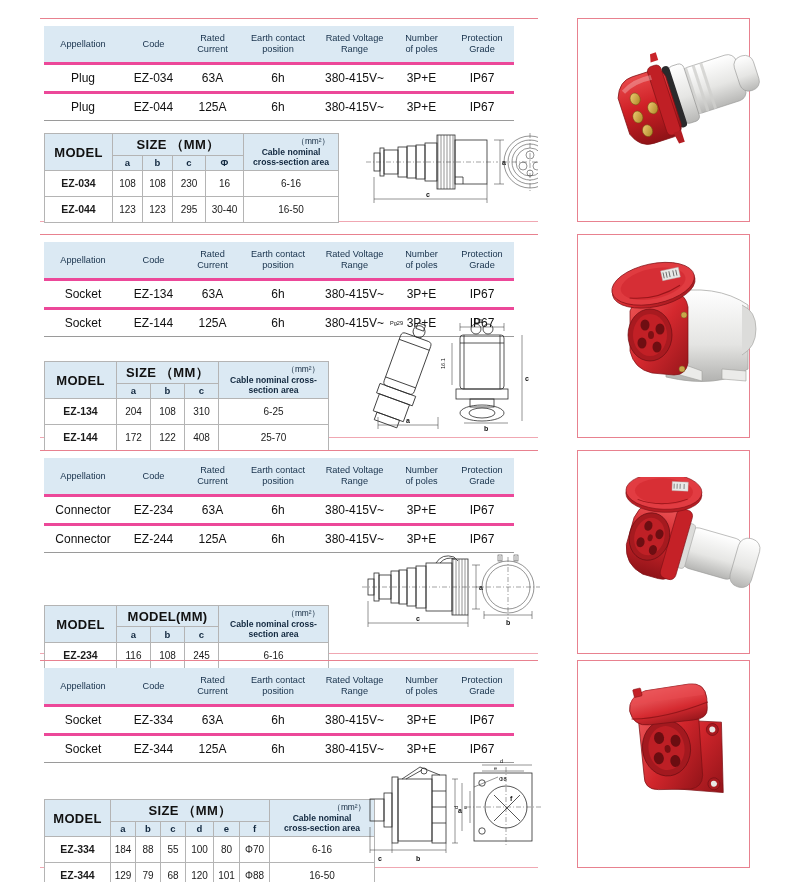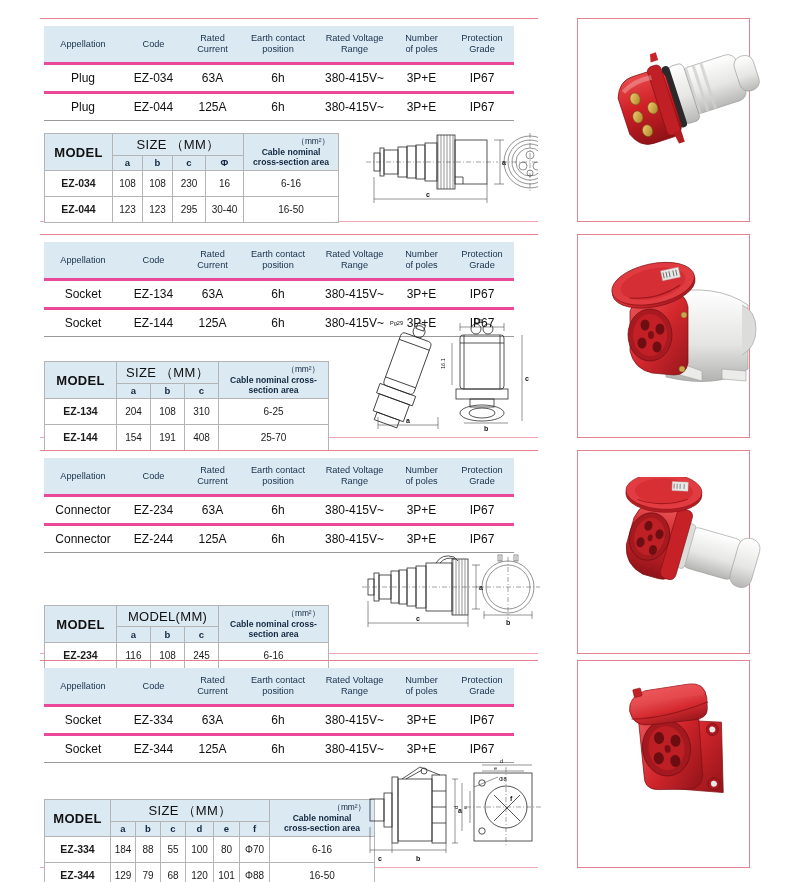--- a/index.html
+++ b/index.html
@@ -98,21 +98,21 @@
     color: #12283f;
   }
   table.model th.model-h {
     font-size: 13px;
     font-weight: bold;
     color: #111;
     letter-spacing: .3px;
   }
   table.model th.size-h {
     font-size: 13px;
-    font-weight: normal;
+    font-weight: bold;
     color: #111;
     letter-spacing: .3px;
   }
   table.model th.sub {
     font-size: 9.5px;
     font-weight: bold;
     padding: 1px 0;
   }
   table.model th.cable-h {
     font-size: 8.6px;
@@ -418,22 +418,22 @@
           </tr>
           <tr>
             <td class="mdl">EZ-134</td>
             <td>204</td>
             <td>108</td>
             <td>310</td>
             <td>6-25</td>
           </tr>
           <tr>
             <td class="mdl">EZ-144</td>
-            <td>154</td>
-            <td>191</td>
+            <td>172</td>
+            <td>122</td>
             <td>408</td>
             <td>25-70</td>
           </tr>
         </tbody>
           </table>
 
         <div class="drawing" style="left:312px; top:78px;">
           <svg width="186" height="120" viewBox="0 0 186 120">
 
             <g class="line-art" transform="rotate(20 52 60)">

